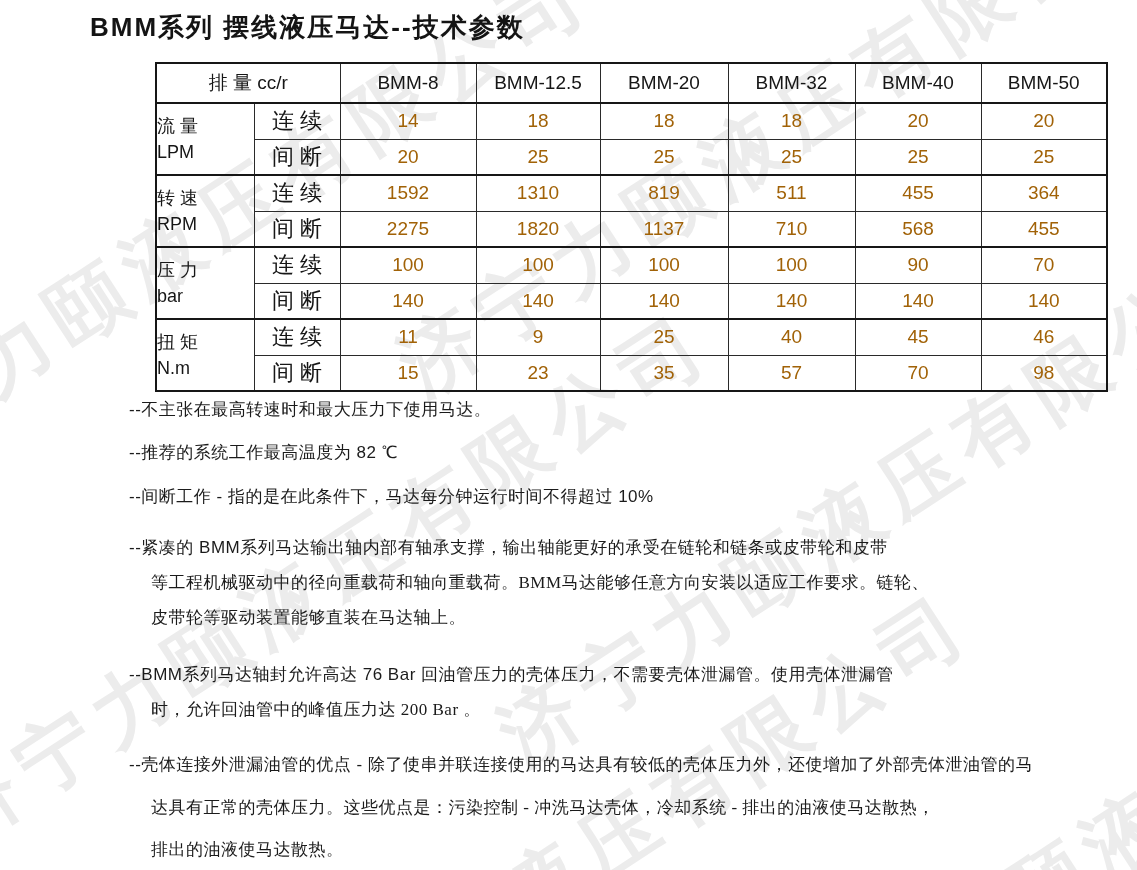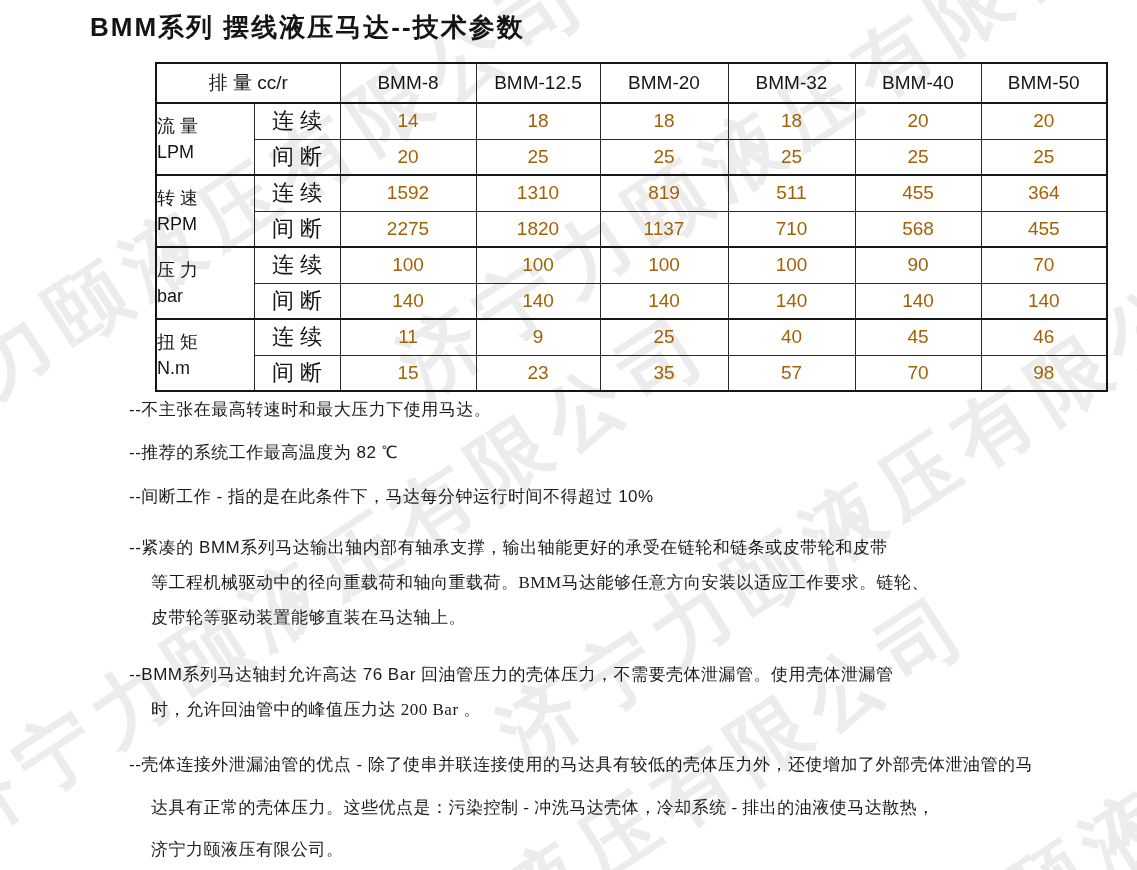--- a/index.html
+++ b/index.html
@@ -235,16 +235,16 @@
     <div class="note-line" style="top:398px;">--不主张在最高转速时和最大压力下使用马达。</div>
     <div class="note-line" style="top:441px;">--推荐的系统工作最高温度为 82 ℃</div>
     <div class="note-line" style="top:485px;">--间断工作 - 指的是在此条件下，马达每分钟运行时间不得超过 10%</div>
     <div class="note-line" style="top:536px;">--紧凑的 BMM系列马达输出轴内部有轴承支撑，输出轴能更好的承受在链轮和链条或皮带轮和皮带</div>
     <div class="note-line cont" style="top:571px;">等工程机械驱动中的径向重载荷和轴向重载荷。BMM马达能够任意方向安装以适应工作要求。链轮、</div>
     <div class="note-line cont" style="top:606px;text-align:center;">皮带轮等驱动装置能够直装在马达轴上。</div>
     <div class="note-line" style="top:663px;">--BMM系列马达轴封允许高达 76 Bar 回油管压力的壳体压力，不需要壳体泄漏管。使用壳体泄漏管</div>
     <div class="note-line cont" style="top:698px;">时，允许回油管中的峰值压力达 200 Bar 。</div>
     <div class="note-line" style="top:753px;">--壳体连接外泄漏油管的优点 - 除了使串并联连接使用的马达具有较低的壳体压力外，还使增加了外部壳体泄油管的马</div>
     <div class="note-line cont" style="top:796px;">达具有正常的壳体压力。这些优点是：污染控制 - 冲洗马达壳体，冷却系统 - 排出的油液使马达散热，</div>
-    <div class="note-line cont" style="top:838px;">济宁力颐液压有限公司。</div>
+    <div class="note-line cont" style="top:838px;">排出的油液使马达散热。</div>
   </div>
 
 </div>
 
 </body></html>

